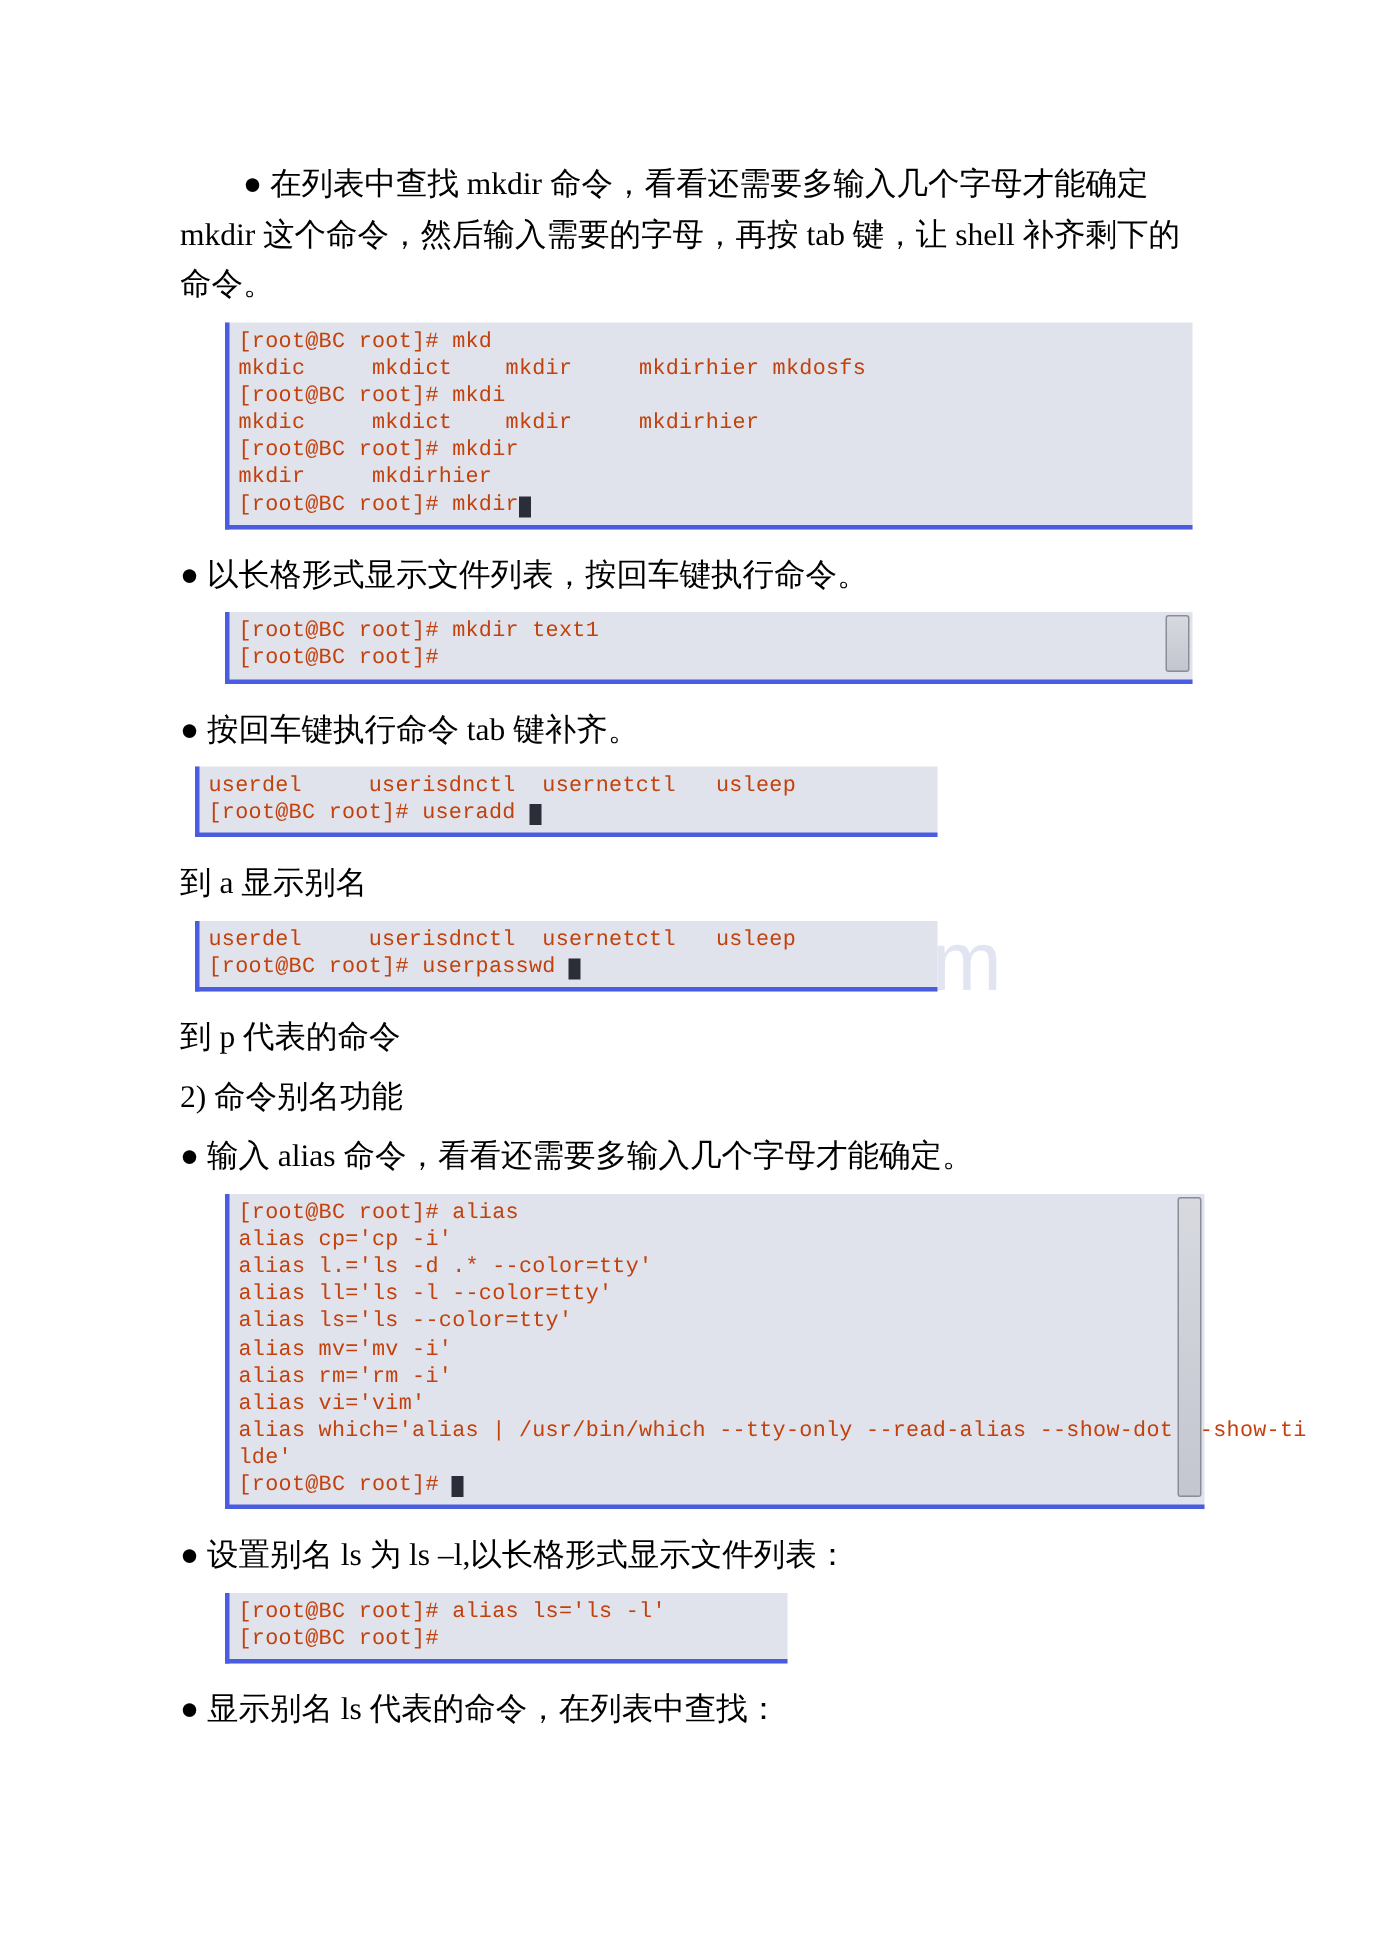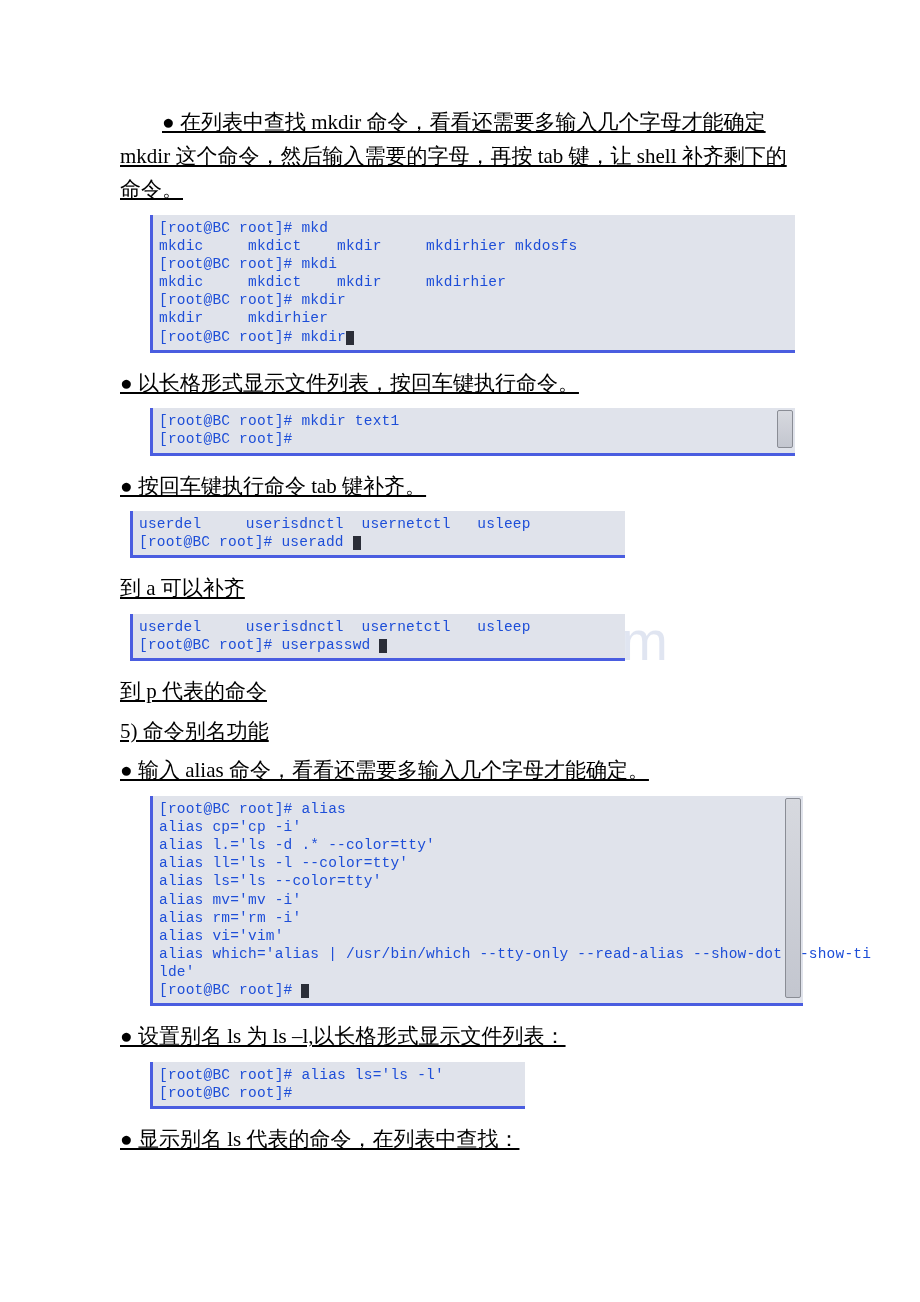--- a/index.html
+++ b/index.html
@@ -20,21 +20,21 @@
     padding: 4px 6px 4px 6px;
     border-left: 3px solid #4a5de0;
     border-bottom: 3px solid #4a5de0;
   }
   .term-block .inner {
     font-family: "Courier New", monospace;
     font-size: 14.5px;
     line-height: 1.25;
     white-space: pre;
     letter-spacing: 0.2px;
-    color: #1d4ed8;
+    color: #c2410c;
   }
   .term-block.with-scroll::after {
     content: "";
     position: absolute;
     right: 2px; top: 2px; bottom: 5px;
     width: 14px;
     background: linear-gradient(#d7d9df,#c3c6cf);
     border: 1px solid #8a8d95;
     border-radius: 2px;
   }
@@ -57,21 +57,21 @@
     position: absolute;
     left: 0; right: 0;
     text-align: center;
     font-size: 56px;
     color: rgba(130,150,200,0.25);
     font-family: Arial, sans-serif;
     font-weight: 500;
     pointer-events: none;
     letter-spacing: 1px;
   }
-  .para { margin: 6px 0; text-decoration: underline; }
+  .para { margin: 6px 0; }
   .indent-first { text-indent: 2em; }
 </style>
 </head>
 <body>
 
 <div class="para indent-first">● 在列表中查找 mkdir 命令，看看还需要多输入几个字母才能确定 mkdir 这个命令，然后输入需要的字母，再按 tab 键，让 shell 补齐剩下的命令。</div>
 
 <div class="term-block" style="width:630px">
   <div class="inner"><span>[root@BC root]# mkd
 mkdic     mkdict    mkdir     mkdirhier mkdosfs
@@ -90,33 +90,33 @@
   <div class="sd">▾</div>
 </div>
 
 <div class="para">● 按回车键执行命令 tab 键补齐。</div>
 
 <div class="term-block" style="width:480px; margin-left:10px">
   <div class="inner"><span>userdel     userisdnctl  usernetctl   usleep
 [root@BC root]# useradd </span><span class="cursor"></span></div>
 </div>
 
-<div class="para">到 a 可以补齐</div>
+<div class="para">到 a 显示别名</div>
 
 <div style="position:relative">
   <div class="watermark" style="top:-18px">www.bdocx.com</div>
   <div class="term-block" style="width:480px; margin-left:10px">
     <div class="inner"><span>userdel     userisdnctl  usernetctl   usleep
 [root@BC root]# userpasswd </span><span class="cursor"></span></div>
   </div>
 </div>
 
 <div class="para">到 p 代表的命令</div>
 
-<div class="para">5) 命令别名功能</div>
+<div class="para">2) 命令别名功能</div>
 
 <div class="para">● 输入 alias 命令，看看还需要多输入几个字母才能确定。</div>
 
 <div class="term-block with-scroll" style="width:638px">
   <div class="inner"><span>[root@BC root]# alias
 alias cp='cp -i'
 alias l.='ls -d .* --color=tty'
 alias ll='ls -l --color=tty'
 alias ls='ls --color=tty'
 alias mv='mv -i'

